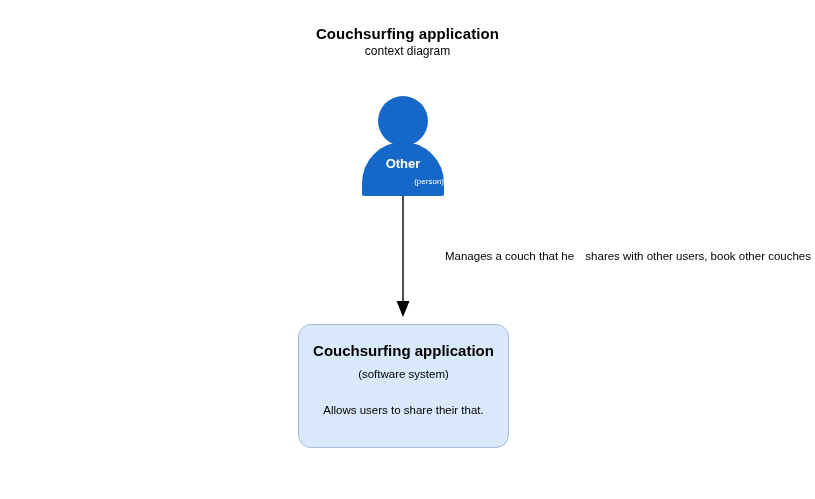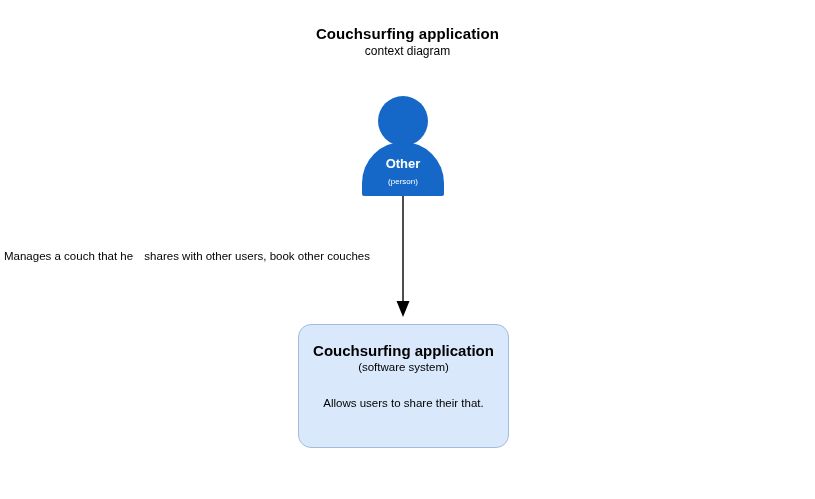--- a/index.html
+++ b/index.html
@@ -85,37 +85,38 @@
     font-weight: bold;
     line-height: 16px;
     color: #ffffff;
   }
   .person-type {
     font-size: 8px;
     font-weight: normal;
     line-height: 11px;
     color: #ffffff;
     margin-top: 4px;
+    text-align: right;
   }
 
   
   .relationship {
     position: absolute;
     left: 0;
     top: 0;
     width: 815px;
     height: 499px;
     pointer-events: none;
   }
   .relationship-label {
     position: absolute;
     left: 0;
     right: 0;
     top: 249px;
-    text-align: left;
+    text-align: right;
     font-size: 11.5px;
     line-height: 15px;
     color: #000000;
   }
   .relationship-label div {
     background: #ffffff;
     display: inline-block;
     padding: 0 4px;
   }
 
@@ -137,20 +138,21 @@
     font-weight: bold;
     line-height: 19px;
     color: #000000;
     margin-top: 16px;
   }
   .system-type {
     font-size: 11.5px;
     font-weight: normal;
     line-height: 15px;
     color: #000000;
+    margin-top: 7px;
   }
   .system-description {
     margin-top: 20px;
     font-size: 11.5px;
     line-height: 17px;
     color: #000000;
   }
 </style>
 </head>
 <body>

